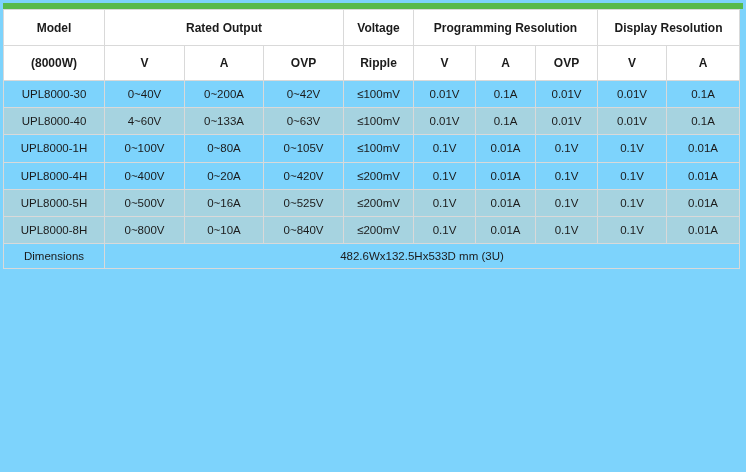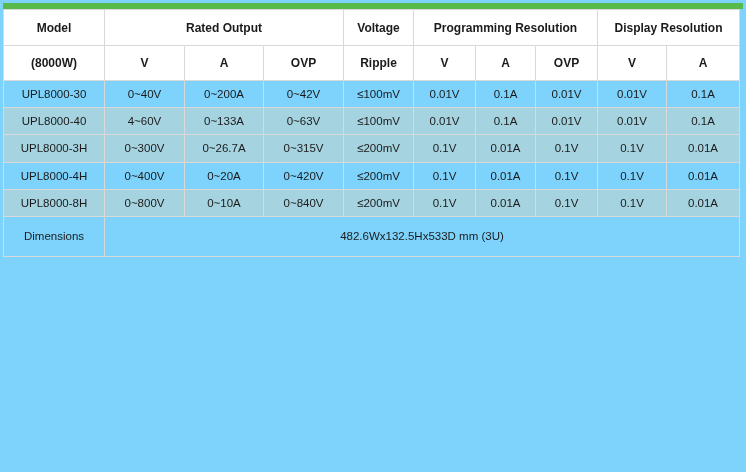--- a/index.html
+++ b/index.html
@@ -46,21 +46,21 @@
   #spec-table thead th {
     font-weight: bold;
     font-size: 12px;
     background: #ffffff;
     height: 36px;
   }
   #spec-table thead tr.hdr-row-2 th { height: 35px; }
   tbody tr.data-row td { height: 27.2px; }
   tbody tr.data-row td.model-cell { font-weight: bold; text-align: left; padding-left: 10px; }
   tbody tr.alt td { background: #a6d3e0; }
-  tbody tr.foot-row td { height: 40px; }
+  tbody tr.foot-row td { height: 25px; }
   tbody tr.foot-row td.foot-label { font-weight: bold; text-align: left; padding-left: 10px; }
   tbody tr.foot-row td.foot-value { text-align: left; padding-left: 10px; }
   col.c-model { width: 101px; }
   col.c-v     { width: 80px; }
   col.c-a     { width: 79px; }
   col.c-ovp   { width: 80px; }
   col.c-rip   { width: 70px; }
   col.c-pv    { width: 62px; }
   col.c-pa    { width: 60px; }
   col.c-povp  { width: 62px; }
@@ -126,37 +126,49 @@
           <td>4~60V</td>
           <td>0~133A</td>
           <td>0~63V</td>
           <td>≤100mV</td>
           <td>0.01V</td>
           <td>0.1A</td>
           <td>0.01V</td>
           <td>0.01V</td>
           <td>0.1A</td>
         </tr>
-        <tr class="data-row alt">
-          <td class="model-cell">UPL8000-3H</td>
-          <td>0~300V</td>
-          <td>0~26.7A</td>
-          <td>0~315V</td>
-          <td>≤200mV</td>
+        <tr class="data-row">
+          <td class="model-cell">UPL8000-1H</td>
+          <td>0~100V</td>
+          <td>0~80A</td>
+          <td>0~105V</td>
+          <td>≤100mV</td>
           <td>0.1V</td>
           <td>0.01A</td>
           <td>0.1V</td>
           <td>0.1V</td>
           <td>0.01A</td>
         </tr>
         <tr class="data-row">
           <td class="model-cell">UPL8000-4H</td>
           <td>0~400V</td>
           <td>0~20A</td>
           <td>0~420V</td>
+          <td>≤200mV</td>
+          <td>0.1V</td>
+          <td>0.01A</td>
+          <td>0.1V</td>
+          <td>0.1V</td>
+          <td>0.01A</td>
+        </tr>
+        <tr class="data-row alt">
+          <td class="model-cell">UPL8000-5H</td>
+          <td>0~500V</td>
+          <td>0~16A</td>
+          <td>0~525V</td>
           <td>≤200mV</td>
           <td>0.1V</td>
           <td>0.01A</td>
           <td>0.1V</td>
           <td>0.1V</td>
           <td>0.01A</td>
         </tr>
         <tr class="data-row alt">
           <td class="model-cell">UPL8000-8H</td>
           <td>0~800V</td>

